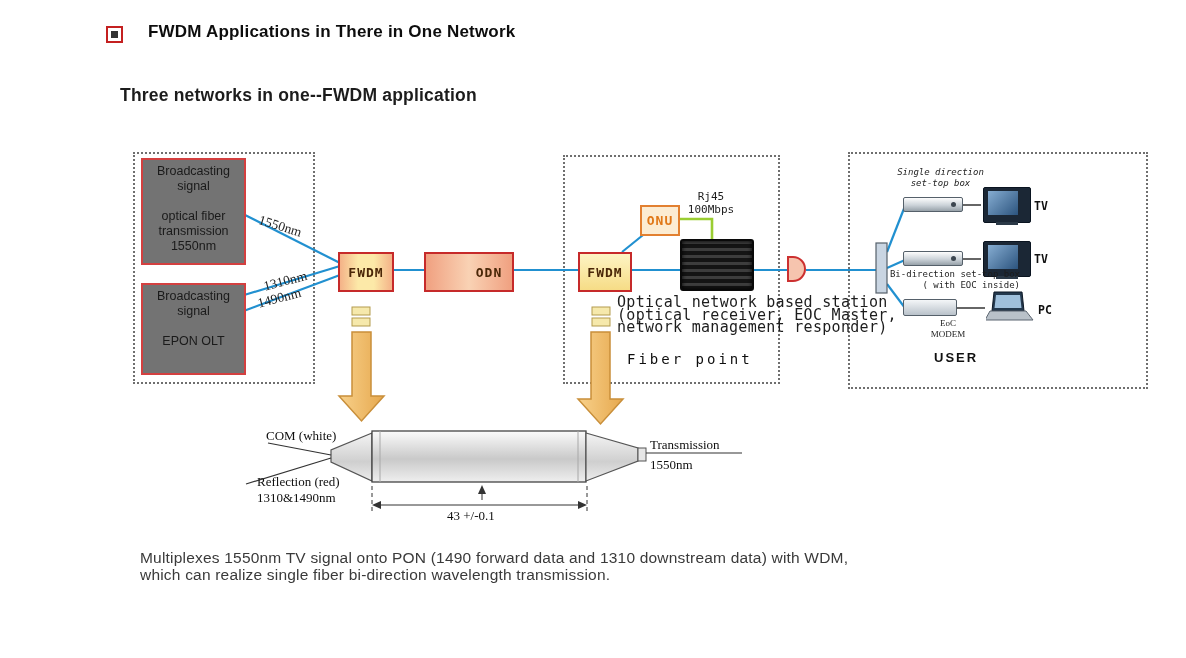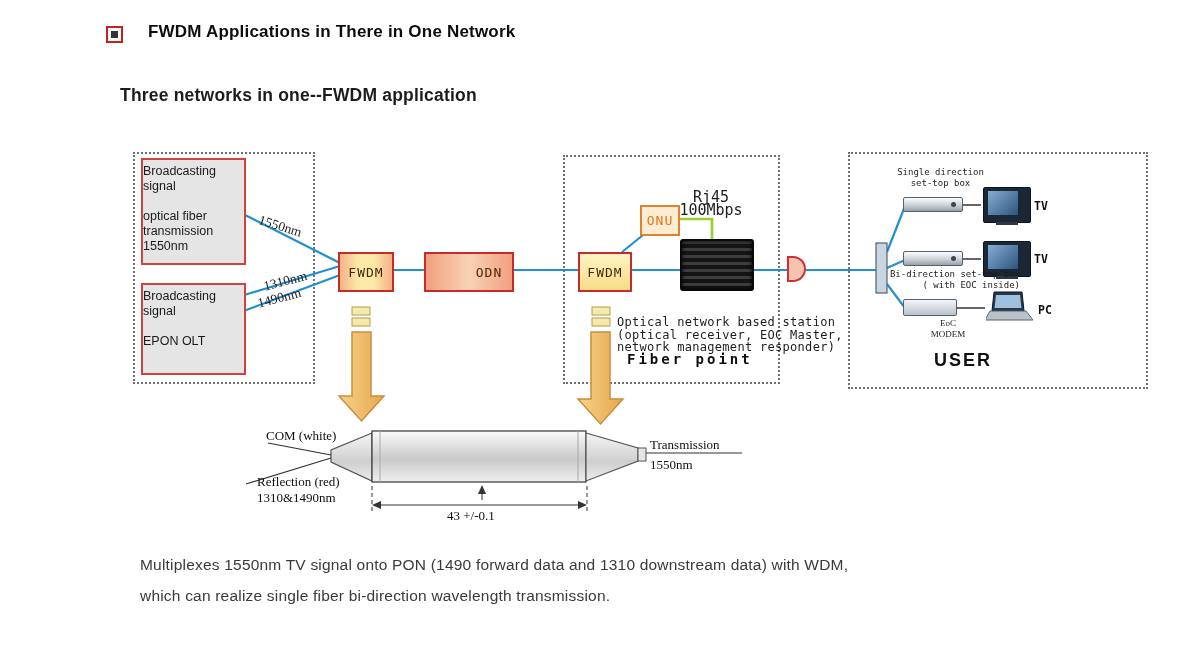--- a/index.html
+++ b/index.html
@@ -17,86 +17,86 @@
   .title{left:148px;top:22px;font-size:17px;font-weight:bold;color:#0d0d0d;letter-spacing:0.2px;}
   .subtitle{left:120px;top:85px;font-size:17.5px;font-weight:bold;color:#1c1c1c;letter-spacing:0.2px;}
 
   
   .dotted{border:2px dotted #6f6f6f;}
   .dot-left{left:133px;top:152px;width:178px;height:228px;}
   .dot-mid{left:563px;top:155px;width:213px;height:225px;}
   .dot-right{left:848px;top:152px;width:296px;height:233px;}
 
   
-  .redbox{border:2px solid #d34040;background:#e5e5e5;display:block;text-align:left;
+  .redbox{border:2px solid #d34040;background:#737373;display:block;text-align:center;
           font-size:12.5px;line-height:15px;padding-top:4px;color:#1a1a1a;}
   .redbox1{left:141px;top:158px;width:101px;height:99px;}
   .redbox2{left:141px;top:283px;width:101px;height:84px;}
 
   
   .wl{font-family:"Liberation Serif",serif;font-size:13.5px;color:#222;transform-origin:left center;}
   .wl1550{left:259px;top:212px;transform:rotate(17deg);}
   .wl1310{left:264px;top:279px;transform:rotate(-15deg);}
   .wl1490{left:258px;top:296px;transform:rotate(-15deg);}
 
   
   .node{border:2px solid #c62a2a;display:flex;align-items:center;justify-content:center;
-        font-family:"DejaVu Sans Mono",monospace;font-weight:normal;font-size:13px;
+        font-family:"DejaVu Sans Mono",monospace;font-weight:bold;font-size:13px;
         color:#4a2708;letter-spacing:1px;}
   .fwdm1{left:338px;top:252px;width:52px;height:36px;
          background:linear-gradient(90deg,#f4b288,#fce9a8 35%,#fce9a8 65%,#f4b288);}
   .odn{left:424px;top:252px;width:46px;height:36px;
        background:linear-gradient(90deg,#f0a080,#f9d2b4 50%,#f0a080);padding-left:40px;}
   .fwdm2{left:578px;top:252px;width:50px;height:36px;
          background:linear-gradient(180deg,#fdf4c4,#f6dc86);}
   .onu{left:640px;top:205px;width:36px;height:27px;border-color:#e28030;
        background:#fcecd2;color:#e07818;}
 
   .wl-legend{left:424px;top:199px;font-size:12px;line-height:14.5px;color:#1d1d1d;letter-spacing:0.3px;}
-  .rj45{left:676px;top:191px;width:70px;text-align:center;font-size:15px;line-height:12.5px;color:#1d1d1d;}
-  .station-note{left:617px;top:296px;font-size:12px;line-height:12.5px;color:#1d1d1d;letter-spacing:0.3px;margin-top:20px;}
-  .fiber-point{left:627px;top:351px;font-size:14px;font-weight:bold;letter-spacing:3px;color:#0e0e0e;}
+  .rj45{left:676px;top:191px;width:70px;text-align:center;font-size:11px;line-height:12.5px;color:#1d1d1d;}
+  .station-note{left:617px;top:296px;font-size:15px;line-height:12.5px;color:#1d1d1d;letter-spacing:0.3px;}
+  .fiber-point{left:627px;top:351px;font-size:14px;font-weight:normal;letter-spacing:3px;color:#0e0e0e;}
 
   
   .router{left:680px;top:239px;width:70px;height:48px;border:2px solid #090909;border-radius:3px;
           background:repeating-linear-gradient(180deg,#3d3d3d 0 3px,#141414 3px 7px);
           box-shadow:inset 0 0 4px #000;}
   .stb{height:13px;border:1px solid #55606a;border-radius:2px;
        background:linear-gradient(180deg,#fdfdfd,#ccd3d9 55%,#97a1a9);}
   .stb::after{content:"";position:absolute;right:6px;top:4px;width:5px;height:5px;border-radius:50%;background:#3c4650;}
   .stb1{left:903px;top:197px;width:58px;}
   .stb2{left:903px;top:251px;width:58px;}
   .modem{left:903px;top:299px;width:52px;height:15px;border:1px solid #55606a;border-radius:2px;
          background:linear-gradient(180deg,#f4f6f8,#b9c2ca);}
   .tv{width:46px;height:34px;background:#1b2735;border:1px solid #0a1420;border-radius:2px;}
   .tv .screen{position:absolute;left:4px;top:3px;width:30px;height:24px;
               background:linear-gradient(135deg,#86add2,#2c547e);}
   .tv .stand{position:absolute;left:12px;bottom:-3px;width:22px;height:3px;background:#2b3947;}
   .tv1{left:983px;top:187px;}
   .tv2{left:983px;top:241px;}
   .small-cap{font-family:"DejaVu Sans Mono",monospace;font-size:9px;line-height:10.5px;
              text-align:center;color:#1d1d1d;}
-  .single-stb-cap{left:893px;top:167px;width:95px;}
+  .single-stb-cap{left:893px;top:167px;width:95px;font-style:italic;}
   .bi-stb-cap{left:878px;top:269px;width:142px;text-align:right;}
   .modem-cap{left:918px;top:318px;width:60px;font-family:Liberation Serif, serif;}
   .tv-label{font-family:"DejaVu Sans Mono",monospace;font-weight:bold;font-size:11.5px;color:#101010;}
   .tvlab1{left:1034px;top:199px;}
   .tvlab2{left:1034px;top:252px;}
   .pclab{left:1038px;top:303px;}
-  .user-label{left:934px;top:350px;font-size:18px;font-weight:600;letter-spacing:2px;color:#101010;}
+  .user-label{left:934px;top:350px;font-size:13px;font-weight:600;letter-spacing:2px;color:#101010;}
 
   
   .comp-cap{font-family:"Liberation Serif",serif;font-size:13px;color:#0e0e0e;line-height:16px;}
   .com-cap{left:266px;top:428px;}
   .refl-cap{left:257px;top:474px;}
   .trans-cap{left:650px;top:437px;}
   .transwl-cap{left:650px;top:457px;}
   .dim-cap{left:447px;top:508px;}
 
-  .footer{left:140px;top:549px;width:940px;font-size:15.5px;line-height:31px;color:#3a3a3a;letter-spacing:0.2px;}
+  .footer{left:140px;top:549px;width:940px;font-size:15.5px;line-height:17px;color:#3a3a3a;letter-spacing:0.2px;}
 </style>
 </head>
 <body>
 
 <div class="page">
 
   <div class="abs z2 hdr-icon">
     <span class="hdr-icon-inner"></span>
   </div>
   <div class="abs z2 subtitle">Three networks in one--FWDM application</div>

